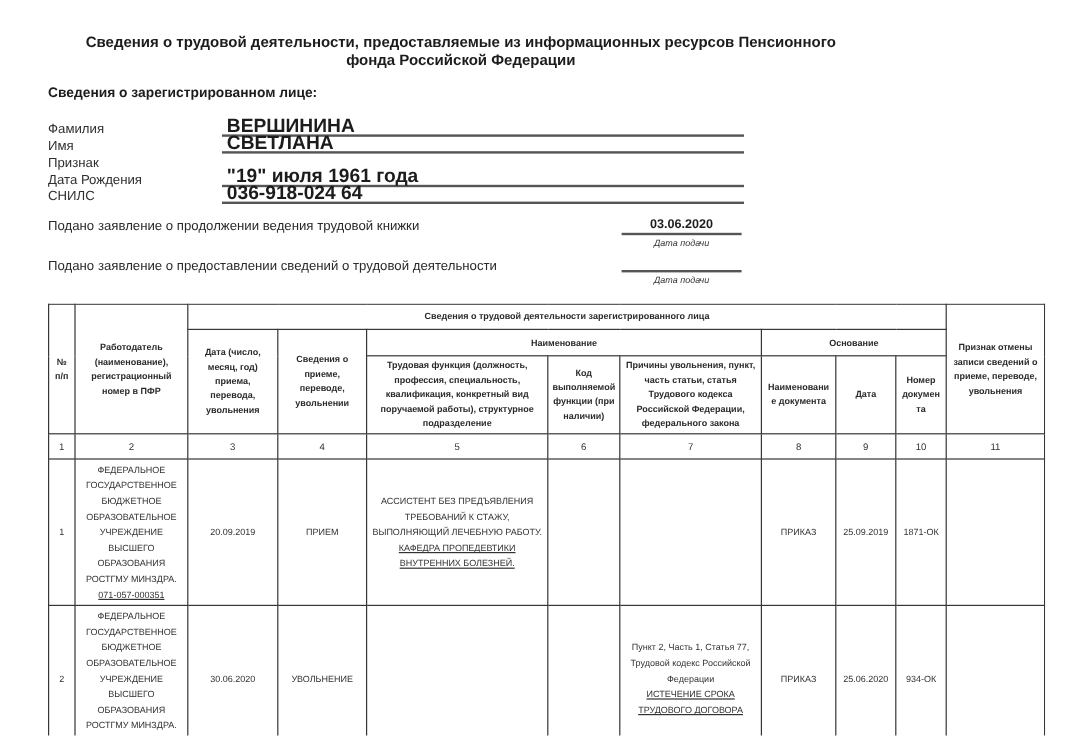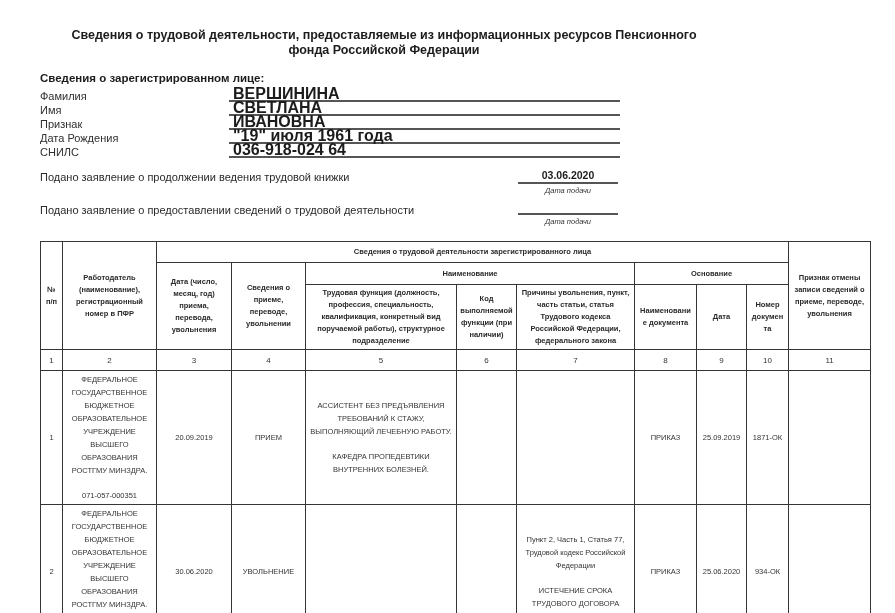--- a/index.html
+++ b/index.html
@@ -4,22 +4,22 @@
 <style>
   * { margin:0; padding:0; box-sizing:border-box; }
   html,body { width:895px; height:613px; overflow:hidden; background:#ffffff;
     font-family:"Liberation Sans", sans-serif; color:#2b2b2b; }
   .page { width:748px; height:613px; padding:28px 0 0 40px; position:relative; }
 
   .doc-title { font-size:12.5px; font-weight:bold; text-align:center;
     margin:0 30px 0 10px; line-height:15px; color:#1c1c1c; }
 
   .person { margin-top:14px; }
-  .person-heading { font-size:11.5px; font-weight:bold; margin-bottom:4px; color:#1c1c1c; }
-  .person-row { display:flex; align-items:flex-end; height:14px;gap:44px; }
+  .person-heading { font-size:11.5px; font-weight:bold; margin-bottom:16px; color:#1c1c1c; }
+  .person-row { display:flex; align-items:flex-end; height:14px; }
   .p-label { width:145px; font-size:11px; color:#2f2f2f; }
   .p-value { flex:1 1 auto; margin-right:128px; border-bottom:2px solid #555;
     font-size:16px; font-weight:bold; line-height:12px; padding:0 0 0 4px; color:#1c1c1c; }
 
   .statements { margin-top:11px; }
   .statement-row { display:flex; align-items:flex-start; margin-bottom:7px; min-height:25px; }
   .st-text { font-size:11px; line-height:13px; padding-top:2px; color:#2a2a2a; }
   .st-date-block { margin-left:auto; margin-right:130px; width:100px; text-align:center; flex:0 0 auto; }
   .st-date-value { min-height:13px; font-size:10.5px; font-weight:bold; line-height:13px;
     border-bottom:2px solid #555; color:#1c1c1c; }
@@ -27,21 +27,21 @@
 
   .table-wrap { margin-top:14px; height:381px; overflow:hidden; width:831px; }
   table { border-collapse:collapse; table-layout:fixed; width:830px; }
   td { border:1px solid #363636; text-align:center; vertical-align:middle;
     padding:2px 3px; overflow:hidden; }
   .h td { font-size:7.5px; font-weight:bold; line-height:12px; color:#2a2a2a; word-wrap:break-word; }
   tr.hA { height:21px; } tr.hB { height:22px; } tr.hC { height:58px; }
   tr.nums { height:21px; } tr.nums td { font-size:8px; font-weight:normal; color:#333; }
   tr.body td { font-size:7.5px; line-height:13px; color:#333; word-wrap:break-word; }
   tr.r1 { height:108px; } tr.r2 { height:111px; }
-  .cell-part + .cell-part { margin-top:12px; }
+  .cell-part + .cell-part { margin-top:0;text-decoration:underline; }
 </style>
 </head>
 <body>
 
 <div class="page">
 
   <div class="doc-title">Сведения о трудовой деятельности, предоставляемые из информационных ресурсов Пенсионного фонда Российской Федерации</div>
 
   <div class="person">
     <div class="person-heading">Сведения о зарегистрированном лице:</div>
@@ -49,21 +49,20 @@
     <div class="person-row">
       <span class="p-label">Фамилия</span>
       <span class="p-value">ВЕРШИНИНА</span>
     </div>
     <div class="person-row">
       <span class="p-label">Имя</span>
       <span class="p-value">СВЕТЛАНА</span>
     </div>
     <div class="person-row">
       <span class="p-label">Признак</span>
-      <span class="p-value">ИВАНОВНА</span>
     </div>
     <div class="person-row">
       <span class="p-label">Дата Рождения</span>
       <span class="p-value">"19" июля 1961 года</span>
     </div>
     <div class="person-row">
       <span class="p-label">СНИЛС</span>
       <span class="p-value">036-918-024 64</span>
     </div>
   </div>

